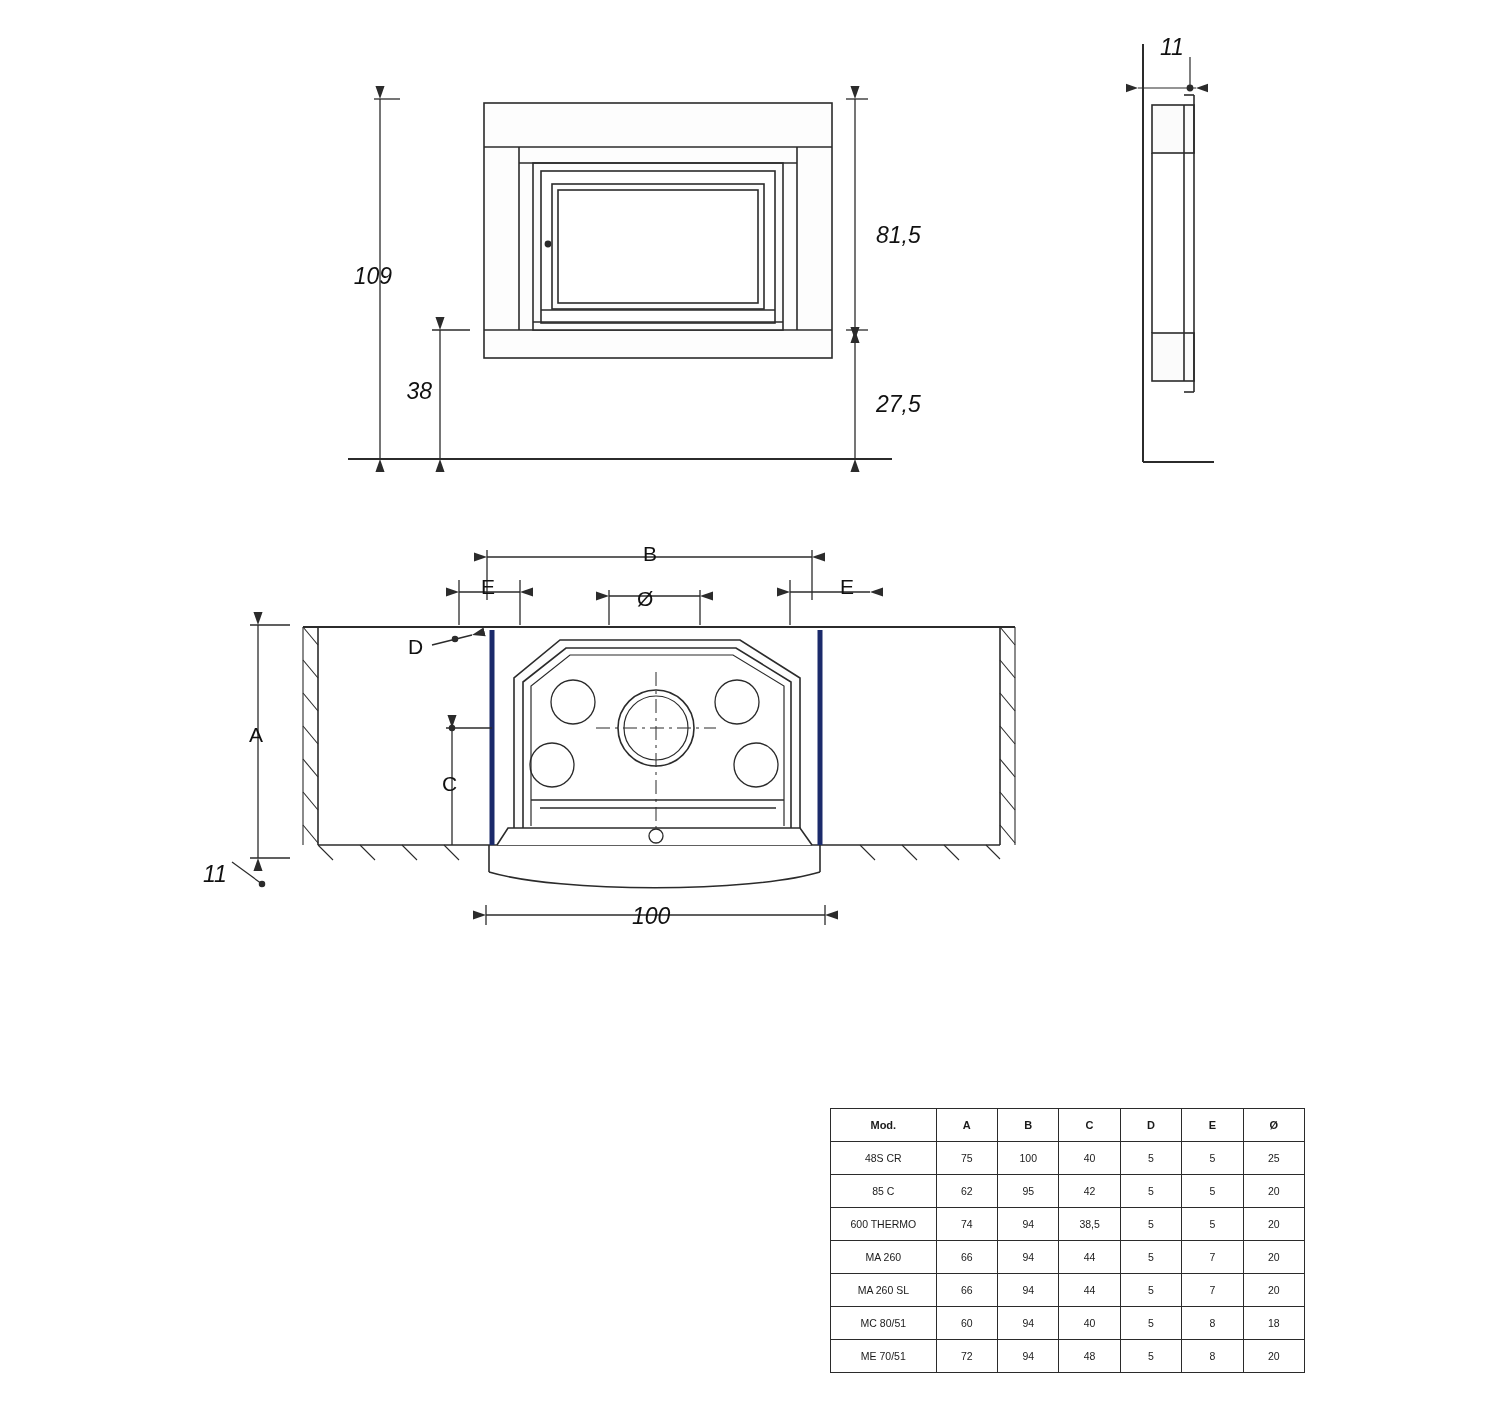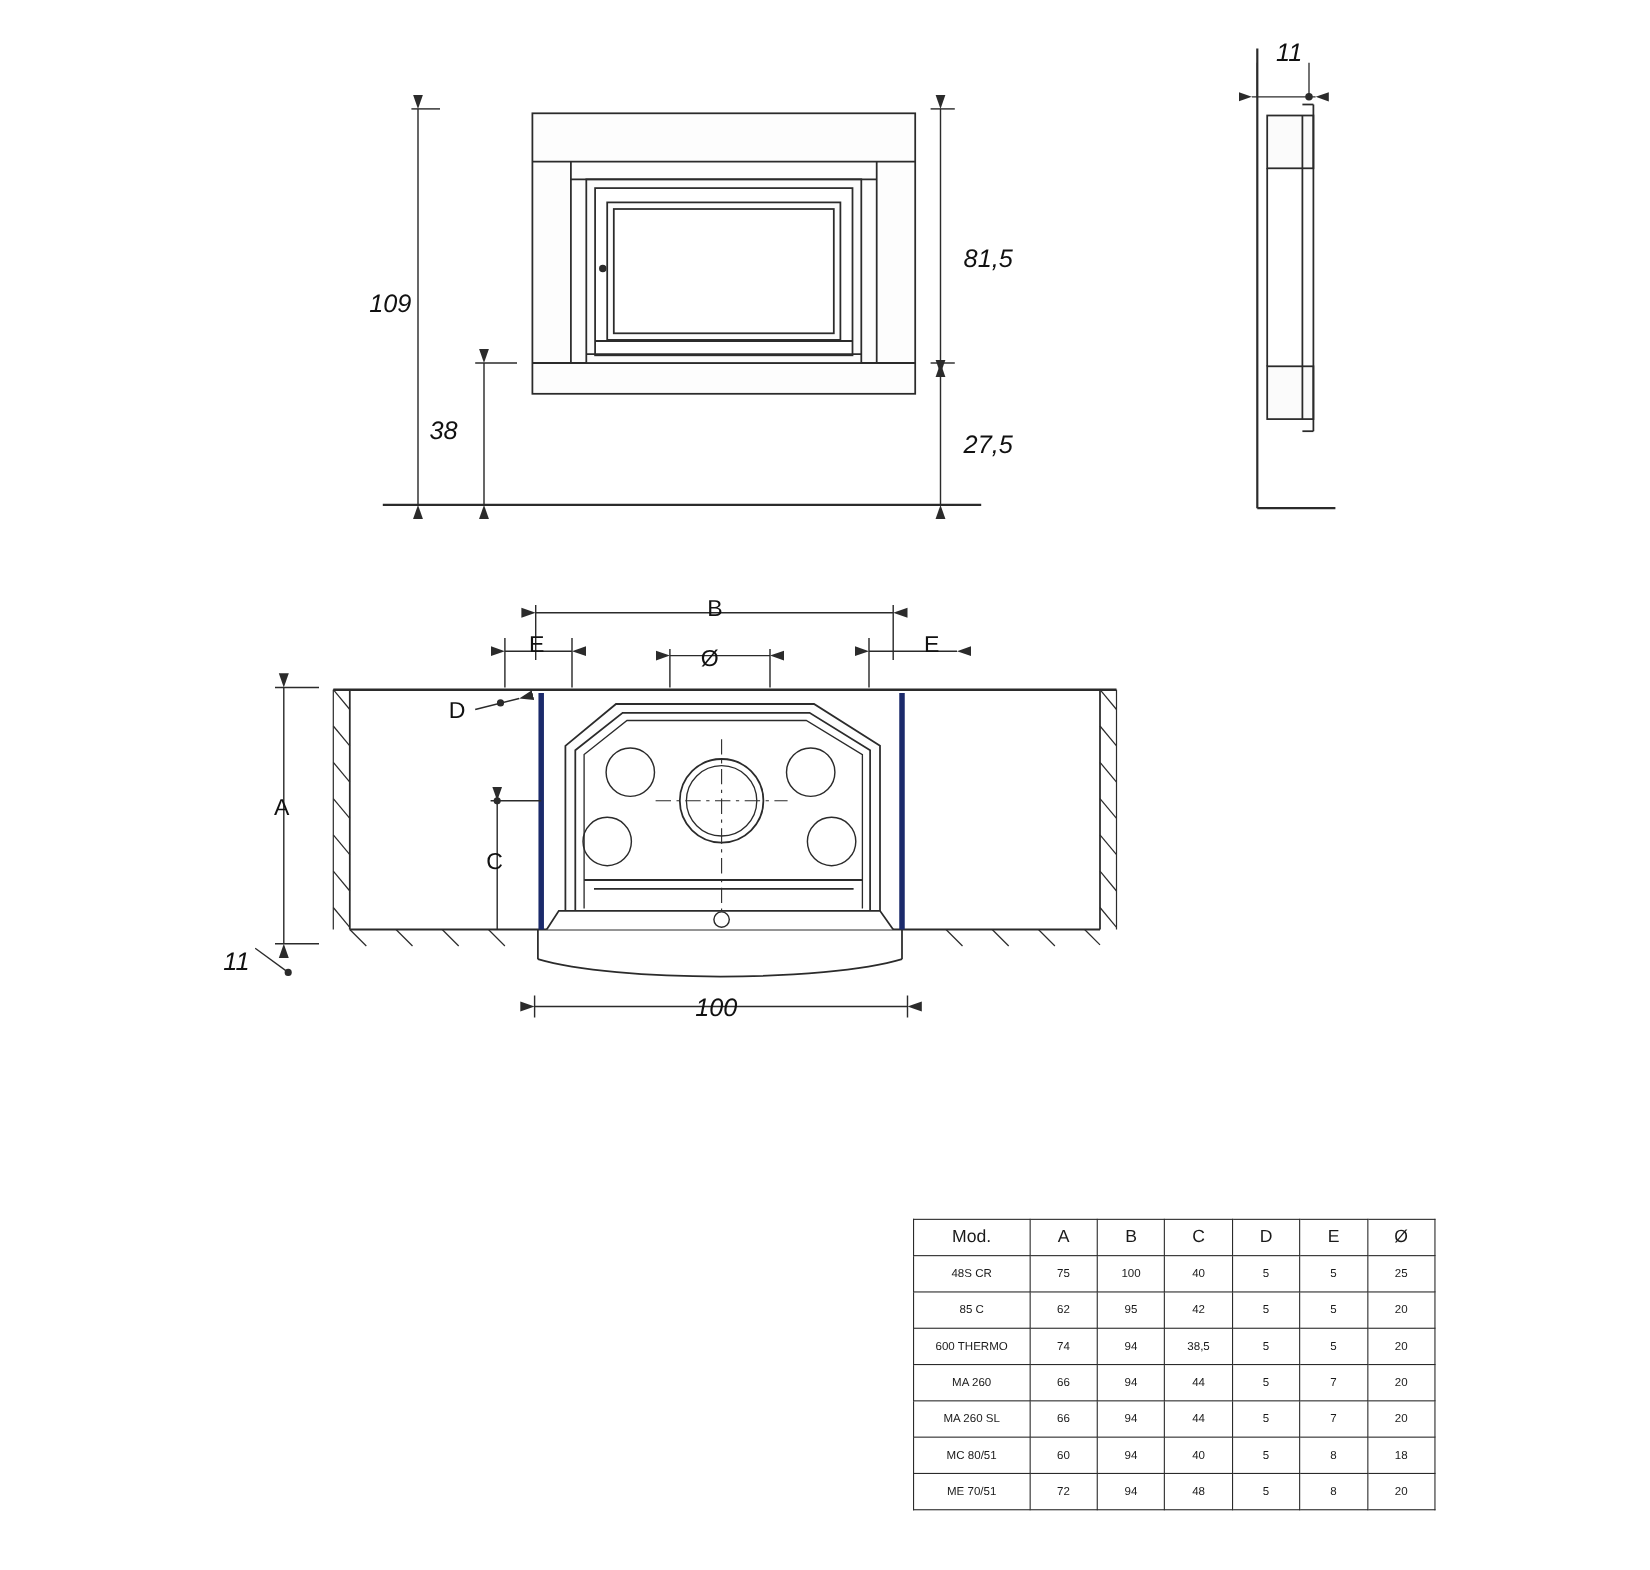--- a/index.html
+++ b/index.html
@@ -43,22 +43,22 @@
     border: 1px solid #2b2b2b;
     text-align: center;
     vertical-align: middle;
     height: 32px;
     font-size: 10.5px;
     color: #1a1a1a;
     font-weight: normal;
     padding: 0;
   }
   table.spec thead th {
-    font-weight: normal;
-    font-size: 16px;
+    font-weight: bold;
+    font-size: 11px;
   }
   table.spec col.c-mod { width: 105px; }
   table.spec col.c-v { width: 61px; }
   .lbl {
     position: absolute;
     font-size: 22px;
     color: #111;
     white-space: nowrap;
   }
   .lbl.dim { font-size: 23px; font-style: italic; }
@@ -244,23 +244,23 @@
 
       <line x1="232" y1="862" x2="262" y2="884" stroke-width="1.2"></line>
       <circle cx="262" cy="884" r="2.6" fill="#2b2b2b"></circle>
 
       <line x1="486" y1="915" x2="825" y2="915" marker-start="url(#arrL)" marker-end="url(#arrR)"></line>
       <line x1="486" y1="905" x2="486" y2="925"></line>
       <line x1="825" y1="905" x2="825" y2="925"></line>
     </g>
   </svg>
 
-  <div class="lbl dim" style="left:374px; top:263px; transform:translateX(-100%);">109</div>
+  <div class="lbl dim" style="left:392px; top:263px; transform:translateX(-100%);">109</div>
   <div class="lbl dim" style="left:876px; top:222px;text-align:right;">81,5</div>
-  <div class="lbl dim" style="left:416px; top:378px; transform:translateX(-100%);">38</div>
+  <div class="lbl dim" style="left:432px; top:378px; transform:translateX(-100%);">38</div>
   <div class="lbl dim" style="left:876px; top:391px;">27,5</div>
 
   <div class="lbl dim" style="left:1160px; top:34px;">11</div>
 
   <div class="lbl letter" style="left:643px; top:542px;">B</div>
   <div class="lbl letter" style="left:481px; top:575px;">E</div>
   <div class="lbl letter" style="left:840px; top:575px;">E</div>
   <div class="lbl letter" style="left:637px; top:587px;">Ø</div>
   <div class="lbl letter" style="left:408px; top:635px;">D</div>
   <div class="lbl letter" style="left:249px; top:723px;">A</div>

